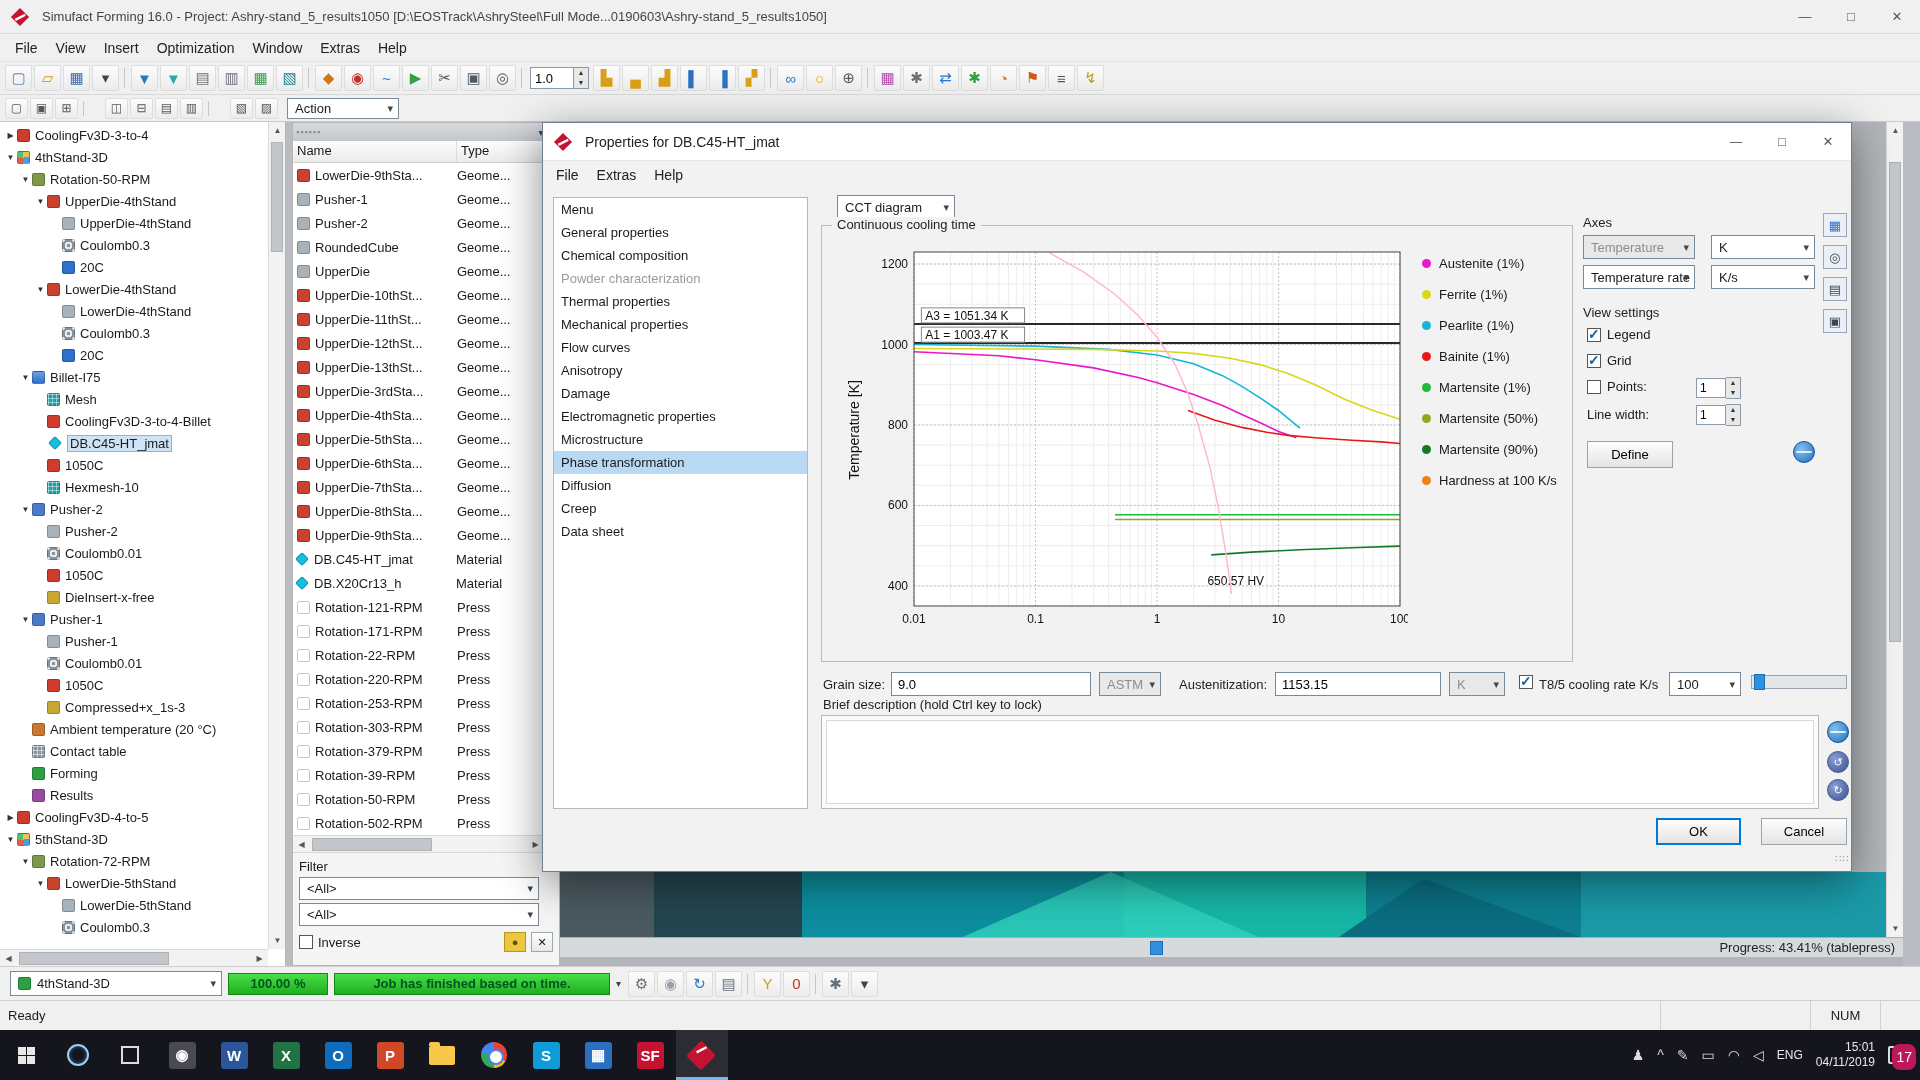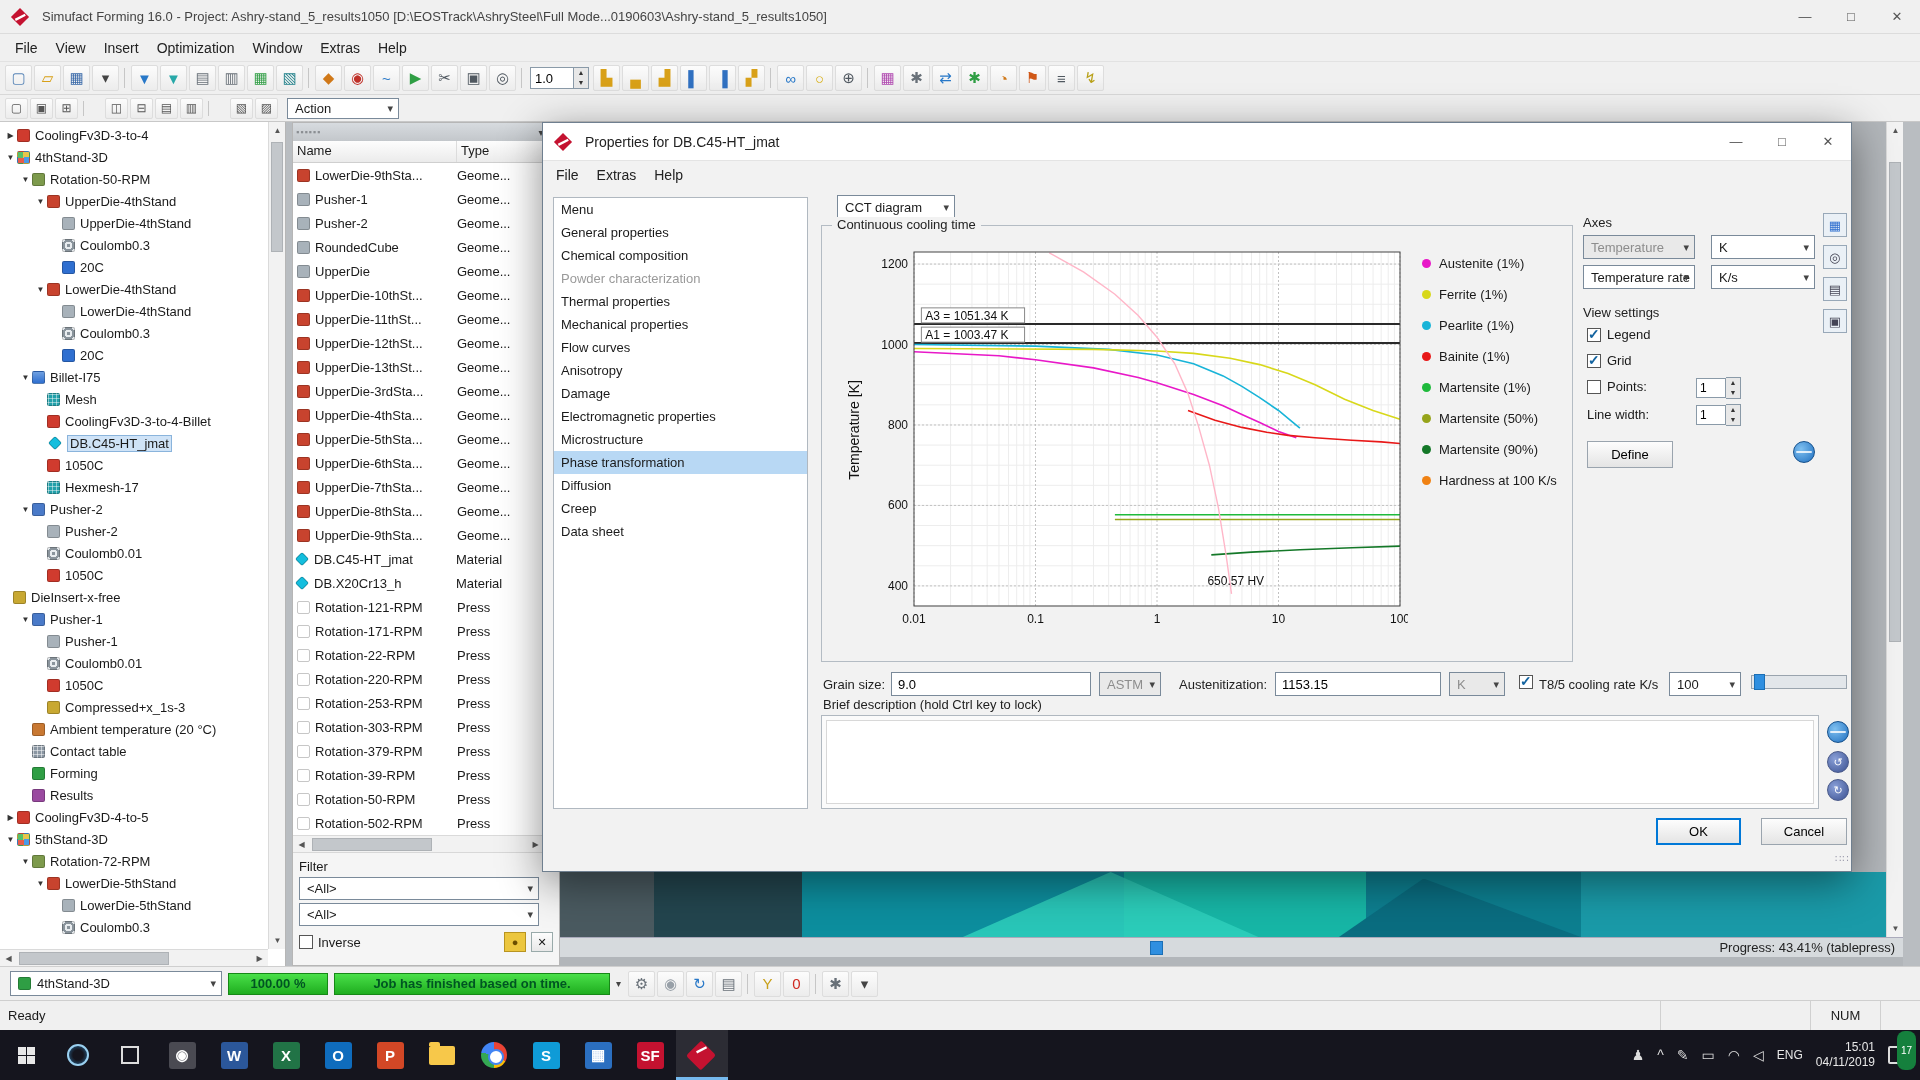--- a/index.html
+++ b/index.html
@@ -114,21 +114,21 @@
 .taskview{width:18px;height:18px;border:2px solid #ddd;position:relative}
 .app-tile{width:27px;height:27px;border-radius:3px;color:#fff;font-weight:bold;font-size:15px;display:flex;align-items:center;justify-content:center}
 .app-chrome{width:26px;height:26px;border-radius:50%;background:conic-gradient(#ea4335 0 33%,#fbbc05 33% 50%,#34a853 50% 78%,#4285f4 78%);position:relative}
 .app-chrome::after{content:"";position:absolute;left:7px;top:7px;width:12px;height:12px;border-radius:50%;background:#fff;border:2px solid #4285f4}
 .app-folder{width:26px;height:19px;background:#f7c84a;border-radius:2px;position:relative}
 .app-folder::before{content:"";position:absolute;top:-4px;left:0;width:11px;height:4px;background:#f7c84a;border-radius:2px 2px 0 0}
 .tray{margin-left:auto;display:flex;align-items:center;color:#e8e8e8;gap:13px;padding-right:10px}
 .tray .ticn{font-size:14px;color:#dcdcdc}
 .clock{text-align:right;font-size:12px;line-height:15px}
 .notif{position:relative;width:22px;height:18px;border:2px solid #ddd;border-radius:2px}
-.badge{position:absolute;right:-8px;bottom:-8px;background:#15803d;color:#fff;border-radius:8px;font-size:10px;padding:14px 4px}
+.badge{position:absolute;right:-8px;bottom:-8px;background:#be185d;color:#fff;border-radius:8px;font-size:14px;padding:5px 4px}
 
 #dialog{position:absolute;left:542px;top:122px;width:1310px;height:750px;background:#f2f2f2;border:1px solid #6f7f8f;box-shadow:0 10px 40px rgba(0,0,0,.45);z-index:100}
 #dlg-title{height:38px;background:#fff;display:flex;align-items:center;border-bottom:1px solid #e4e4e4}
 #dlg-title .ttl{font-size:14px;color:#222}
 #dlg-menu{height:28px;display:flex;align-items:center;padding-left:4px;background:#f2f2f2}
 #dlg-nav{position:absolute;left:10px;top:74px;width:255px;height:612px;background:#fff;border:1px solid #b0b8c0;overflow:hidden;font-size:13px}
 .nav-item{height:23px;display:flex;align-items:center;padding-left:7px;white-space:nowrap}
 .nav-item.selected{background:#b8d8f4}
 .nav-item.disabled{color:#9a9a9a}
 .grp{position:absolute;border:1px solid #b4bcc4}
@@ -349,21 +349,21 @@
 
         <div class="tree-row" style="padding-left: 34px;">
           <span class="caret c-none"></span>
           <span class="ticon ic-temp-hot"></span>
           <span class="tlabel">1050C</span>
         </div>
 
         <div class="tree-row" style="padding-left: 34px;">
           <span class="caret c-none"></span>
           <span class="ticon ic-mesh"></span>
-          <span class="tlabel">Hexmesh-17</span>
+          <span class="tlabel">Hexmesh-10</span>
         </div>
 
         <div class="tree-row" style="padding-left: 19px;">
           <span class="caret c-down"></span>
           <span class="ticon ic-pusher"></span>
           <span class="tlabel">Pusher-2</span>
         </div>
 
         <div class="tree-row" style="padding-left: 34px;">
           <span class="caret c-none"></span>
@@ -376,21 +376,21 @@
           <span class="ticon ic-friction"></span>
           <span class="tlabel">Coulomb0.01</span>
         </div>
 
         <div class="tree-row" style="padding-left: 34px;">
           <span class="caret c-none"></span>
           <span class="ticon ic-temp-hot"></span>
           <span class="tlabel">1050C</span>
         </div>
 
-        <div class="tree-row" style="">
+        <div class="tree-row" style="padding-left: 34px;">
           <span class="caret c-none"></span>
           <span class="ticon ic-constraint"></span>
           <span class="tlabel">DieInsert-x-free</span>
         </div>
 
         <div class="tree-row" style="padding-left: 19px;">
           <span class="caret c-down"></span>
           <span class="ticon ic-pusher"></span>
           <span class="tlabel">Pusher-1</span>
         </div>

